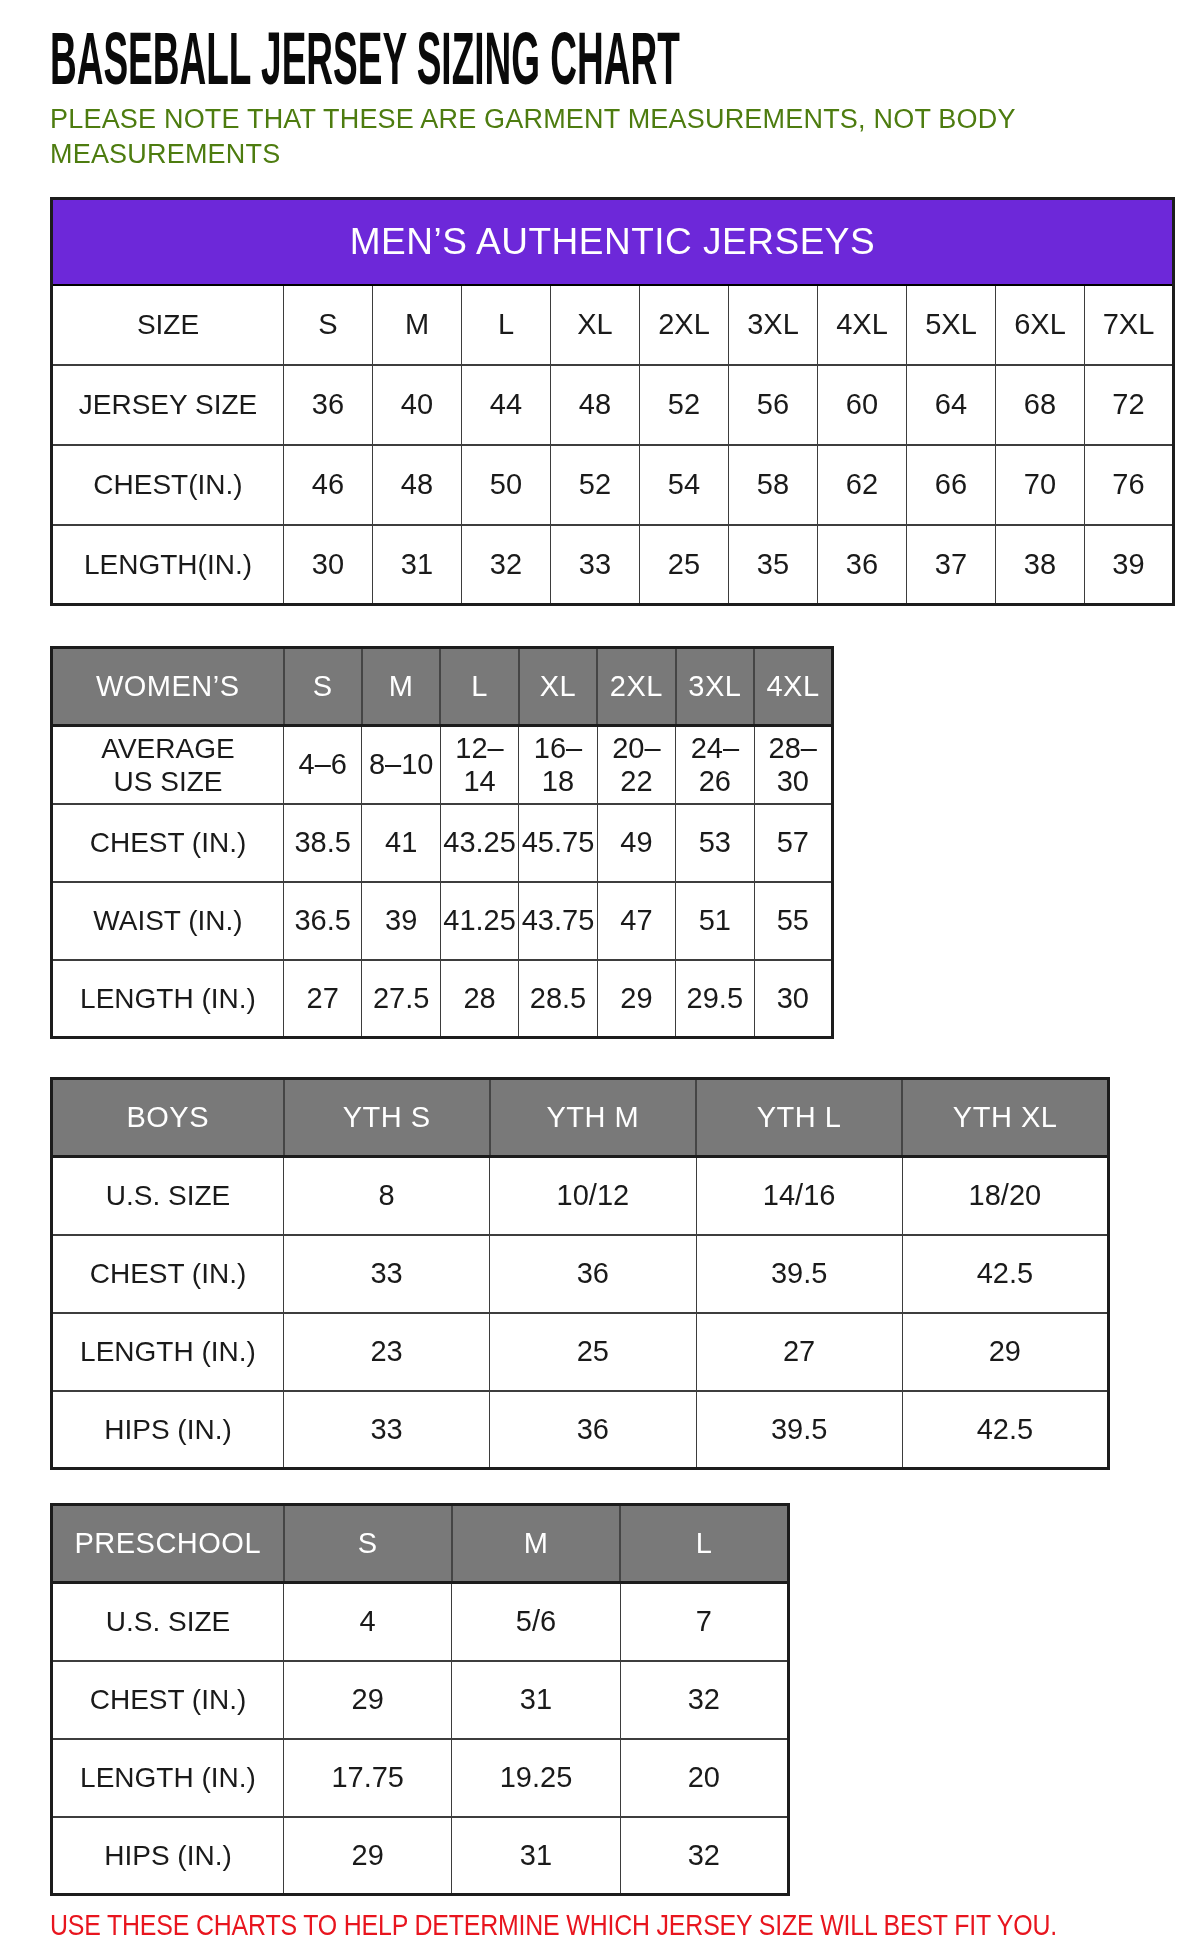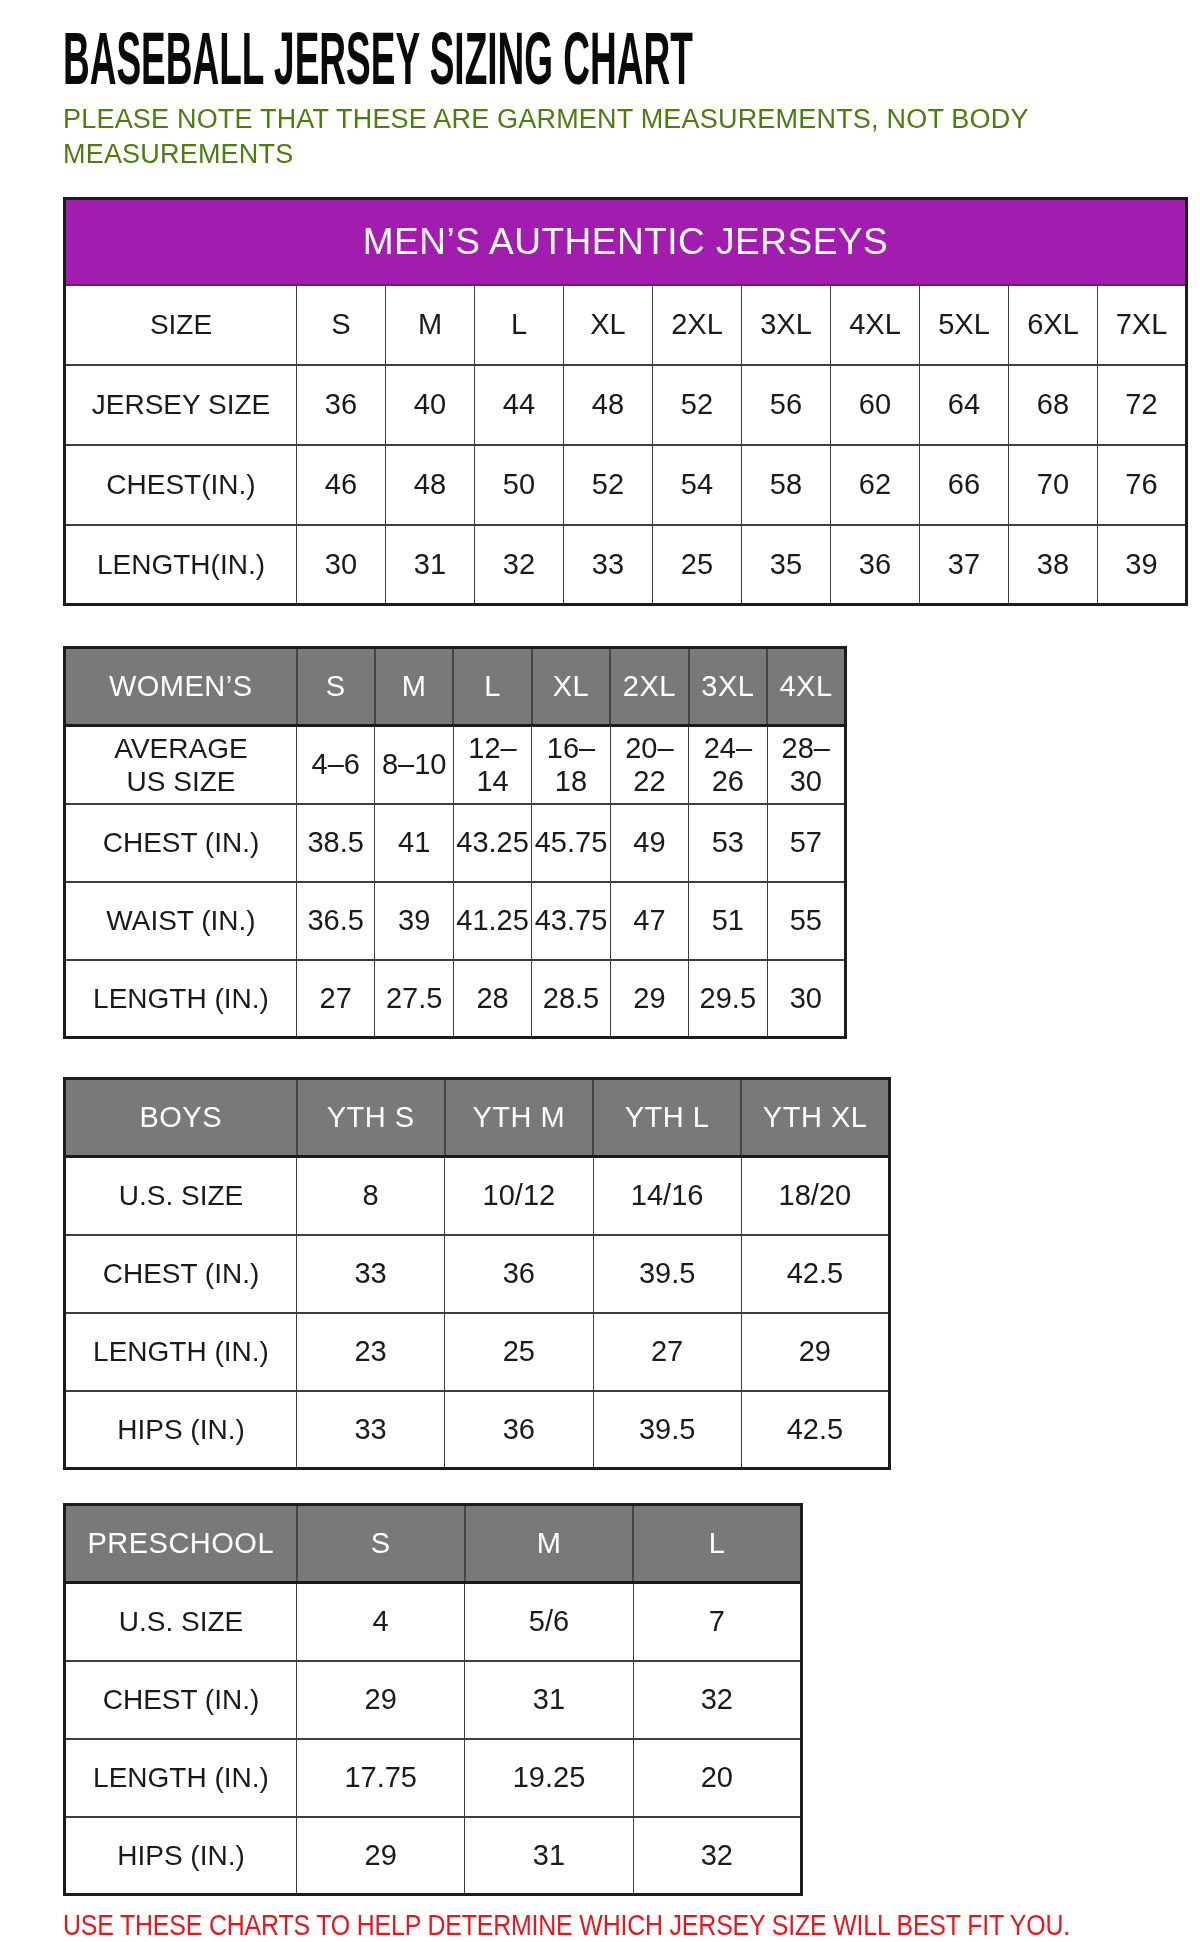--- a/index.html
+++ b/index.html
@@ -4,21 +4,21 @@
 <style>
   * { margin:0; padding:0; box-sizing:border-box; }
   html,body { background:#ffffff; }
   body {
     width:1200px; height:1942px;
     font-family:"Liberation Sans", sans-serif;
     color:#1a1a1a;
     position:relative;
     overflow:hidden;
   }
-  .page { padding:26px 0 0 63px;border-radius:18px; }
+  .page { padding:26px 0 0 50px;border-radius:18px; }
 
   
   .main-title {
     font-size:74px;
     font-weight:bold;
     line-height:0.9;
     height:64px;
     white-space:nowrap;
     letter-spacing:0px;
     transform:scaleX(0.5);
@@ -56,42 +56,42 @@
     border-left-width:1px;
     border-right-width:1px;
     text-align:center;
     vertical-align:middle;
     font-weight:normal;
     padding:0 2px;
   }
   td.val   { font-size:29px; }
   th.rowlabel { font-size:28px; white-space:pre-line; line-height:1.18; }
   tr.banner td {
-    background:#a21caf;
+    background:#6d28d9;
     color:#ffffff;
     font-size:37px;
     letter-spacing:0.5px;
-    border-bottom:2px solid #701a75;
+    border-bottom:2px solid #000000;
     height:86px;
   }
   tr.ghead th {
     background:#797979;
     color:#ffffff;
     font-size:29px;
     letter-spacing:0.5px;
     border-left:2px solid #454545;
     border-right:2px solid #454545;
     border-bottom:3px solid #1c1c1c;
     height:78px;
   }
   .t-mens      { width:1125px; margin-top:26px; }
   .t-mens      tbody tr { height:80px; }
   .t-womens    { width:784px;  margin-top:40px; }
   .t-womens    tbody tr { height:78px; }
-  .t-boys      { width:828px;  margin-top:38px; }
+  .t-boys      { width:1060px;  margin-top:38px; }
   .t-boys      tbody tr { height:78px; }
   .t-preschool { width:740px;  margin-top:33px; }
   .t-preschool tbody tr { height:78px; }
 </style>
 </head>
 <body>
 
 <div class="page">
 
   <h1 class="main-title">BASEBALL JERSEY SIZING CHART</h1>

